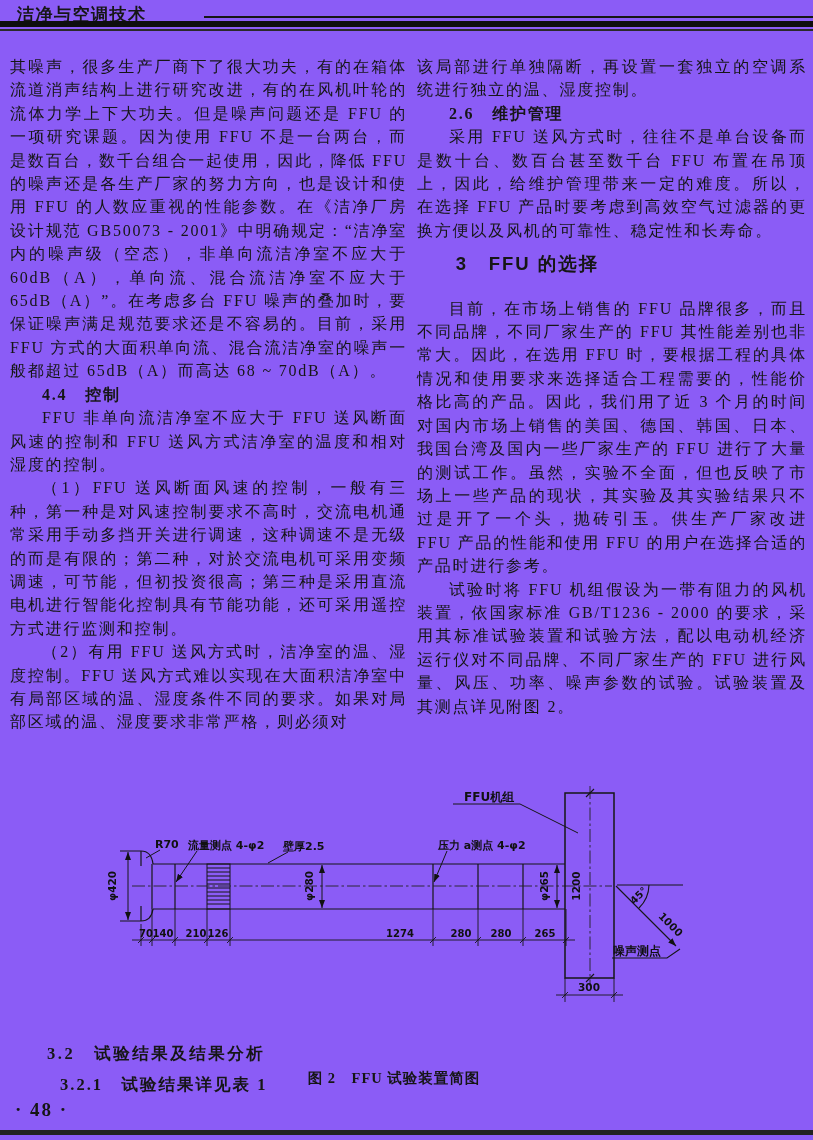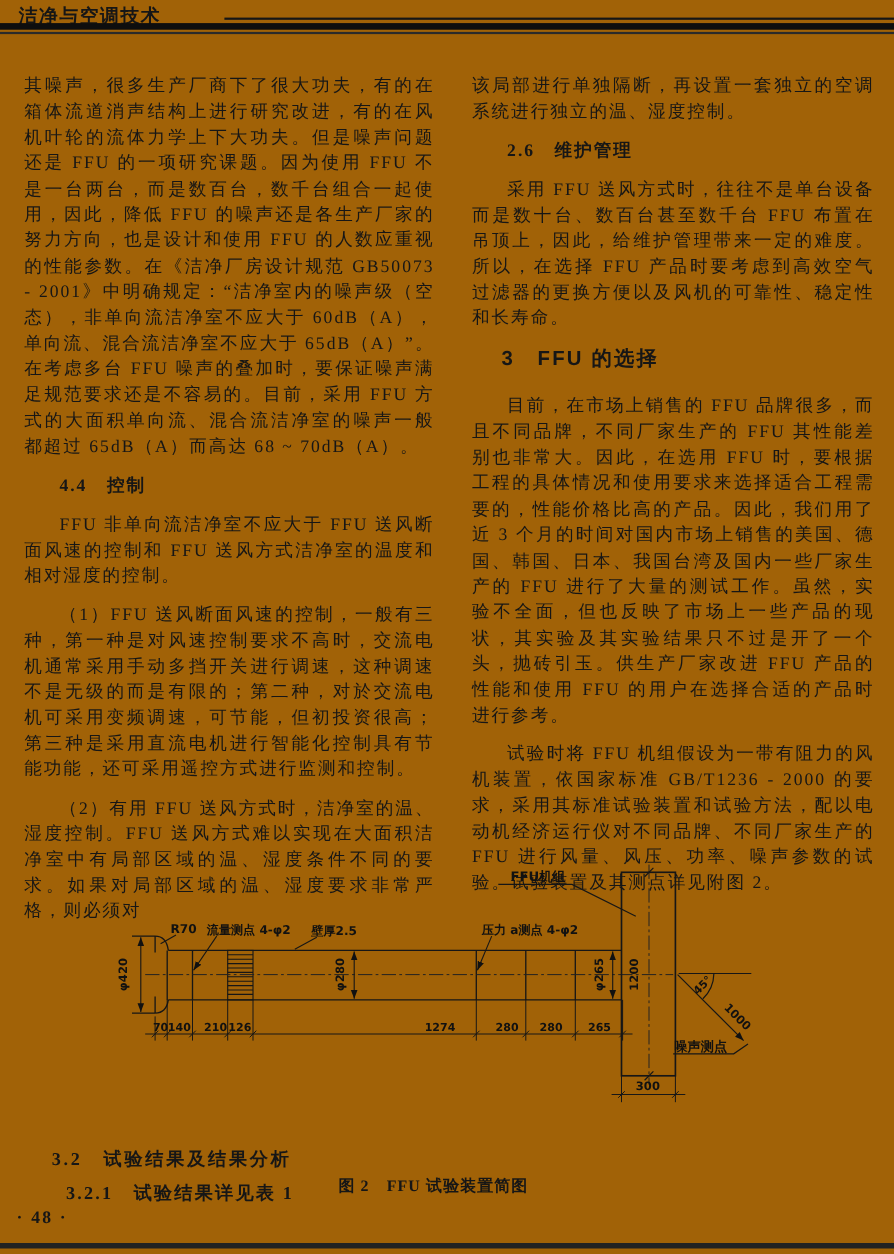--- a/index.html
+++ b/index.html
@@ -1,45 +1,45 @@
 <!DOCTYPE html>
 <html><head>
 <meta charset="utf-8">
 <style>
   html,body{margin:0;padding:0;background:#e8e8e8;}
-  .page{position:relative;width:813px;height:1140px;background:#a16207;color:#161616;
+  .page{position:relative;width:813px;height:1140px;background:#8b5cf6;color:#161616;
         font-family:"Liberation Serif","DejaVu Serif",serif;overflow:hidden;}
   
   .hdr-title{position:absolute;left:17px;top:3px;font-family:"Liberation Sans","DejaVu Sans",sans-serif;
              font-weight:bold;font-size:17px;letter-spacing:1.5px;}
   .hdr-rule-right{position:absolute;left:204px;top:16px;right:0;height:2px;background:#161616;}
   .hdr-bar{position:absolute;left:0;top:21px;width:100%;height:6px;background:#0e0e0e;}
   .hdr-rule-full{position:absolute;left:0;top:29px;width:100%;height:2px;background:#2a2a2a;}
   
   .col{position:absolute;top:55px;font-size:16px;line-height:23.4px;text-align:justify;letter-spacing:1.8px;}
   .col-left{left:10px;width:397px;}
   .col-right{left:417px;width:390px;}
-  .col p{margin:12px;text-indent:2em;}
+  .col p{margin:0;text-indent:2em;}
   .col p.noindent{text-indent:0;}
   .subhead{font-weight:bold;}
   .section-head{font-family:"Liberation Sans","DejaVu Sans",sans-serif;font-size:18.5px;font-weight:bold;
                 margin:10px 0 21px 0;text-indent:2.1em;letter-spacing:2px;}
   
   .diagram{position:absolute;left:0;top:780px;width:813px;height:250px;}
   .diagram svg{display:block;}
   .diagram text{fill:#111;font-family:"DejaVu Sans","Liberation Sans",sans-serif;}
   .dl{font-size:11px;font-weight:bold;}
   .dl2{font-size:12px;font-weight:bold;}
   .dn{font-size:10px;font-weight:bold;}
   .dn2{font-size:10.5px;font-weight:bold;}
   .caption{position:absolute;left:0;top:1021px;width:788px;text-align:center;font-size:14.5px;font-weight:600;letter-spacing:1px;margin-top:48px;}
   
   .f32{position:absolute;left:47px;top:1043px;font-size:16.5px;font-weight:bold;letter-spacing:2.5px;}
   .f321{position:absolute;left:60px;top:1074px;font-size:16.5px;font-weight:600;letter-spacing:2px;}
-  .pageno{position:absolute;left:15px;top:1099px;font-size:16px;font-weight:600;letter-spacing:2px;}
+  .pageno{position:absolute;left:15px;top:1099px;font-size:19px;font-weight:600;letter-spacing:2px;}
   .bottom-rule{position:absolute;left:0;top:1130px;width:100%;height:5px;background:#222;}
 </style>
 </head>
 <body>
 
 <div class="page">
 
   <div class="hdr-title">洁净与空调技术</div>
   <div class="hdr-rule-right"></div>
   <div class="hdr-bar"></div>

